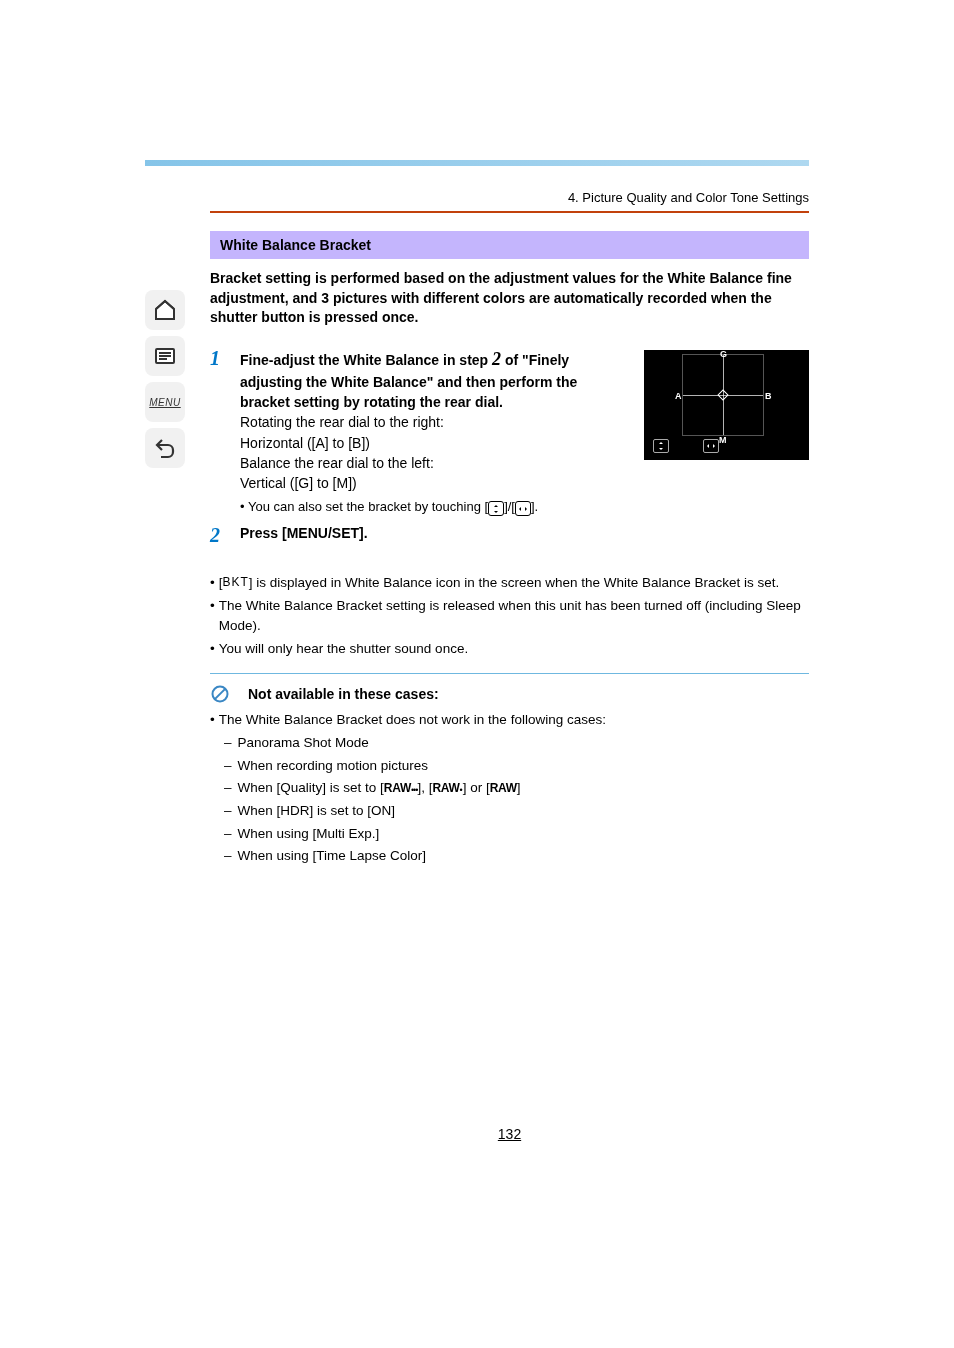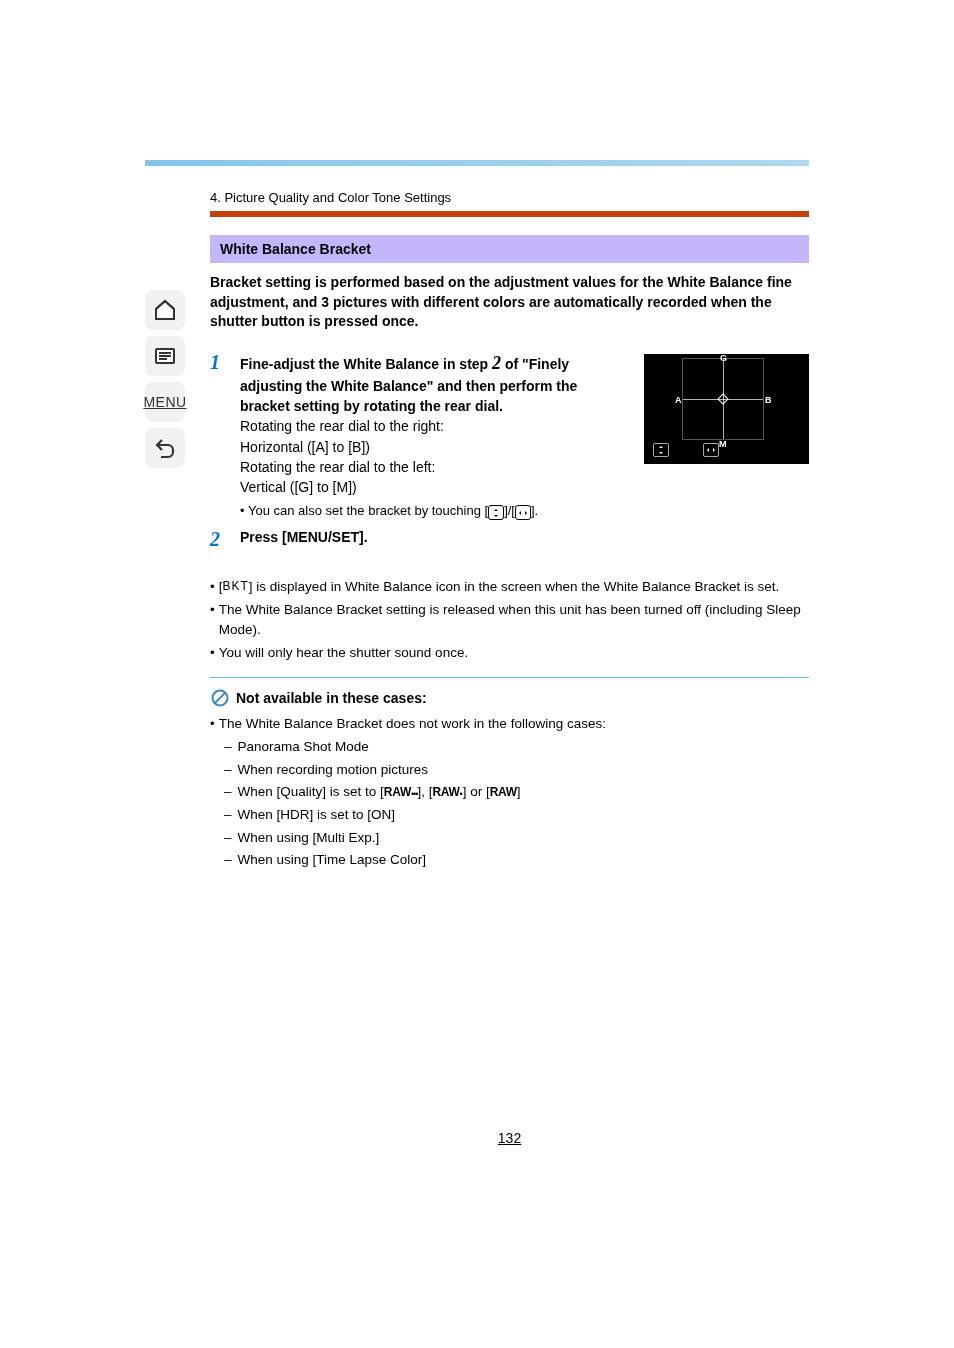--- a/index.html
+++ b/index.html
@@ -35,34 +35,36 @@
     margin-bottom: 6px;
     border-radius: 8px;
     background: #f1f1f1;
     display: flex;
     align-items: center;
     justify-content: center;
     color: #333;
   }
   .sidenav-item svg { width: 24px; height: 24px; }
   .menu-label {
-    font-size: 14px;
+    font-size: 10px;
     letter-spacing: 0.5px;
     text-decoration: underline;
+    font-style: italic;
   }
   .content {
     margin: 0 145px 0 210px;
     padding-top: 30px;
   }
   .breadcrumb {
     font-size: 13px;
     color: #000;
     padding-bottom: 6px;
-    border-bottom: 6px solid #c2410c;
+    border-bottom: 2px solid #c2410c;
     margin-bottom: 18px;
+    text-align: right;
   }
   .section-title-bar {
     background: #c4b5fd;
     padding: 6px 10px;
     font-weight: bold;
     margin-bottom: 10px;
   }
   .intro { margin-bottom: 18px; line-height: 1.4; font-weight: bold; }
   .step-row { display: flex; gap: 16px; margin-bottom: 2px; }
   .steps { flex: 1; }
@@ -145,21 +147,21 @@
     vertical-align: 1px;
   }
   .rule {
     border: none;
     border-top: 1px solid #6fb8e0;
     margin: 14px 0 10px 0;
   }
   .na-head {
     display: flex;
     align-items: center;
-    gap: 6px;
+    gap: 18px;
     font-weight: bold;
     margin-bottom: 6px;
     color: #3a87c4;
   }
   .na-icon {
     width: 20px; height: 20px;
     display: flex; align-items: center; justify-content: center;
   }
   .na-head-text { color: #000; }
   .sublist { padding-left: 14px; }
@@ -228,21 +230,21 @@
     <div class="intro">Bracket setting is performed based on the adjustment values for the White Balance fine adjustment, and 3 pictures with different colors are automatically recorded when the shutter button is pressed once.</div>
 
     <div class="step-row">
       <div class="steps">
         <div class="step">
           <div class="step-num">1</div>
           <div class="step-body">
             <span class="step-head">Fine-adjust the White Balance in step </span><span class="step-head inline-num">2</span><span class="step-head"> of "Finely adjusting the White Balance" and then perform the bracket setting by rotating the rear dial.</span>
             <div class="step-sub">Rotating the rear dial to the right:</div>
             <div class="step-sub">Horizontal ([A] to [B])</div>
-            <div class="step-sub">Rotating the rear dial to the left:</div>
+            <div class="step-sub">Balance the rear dial to the left:</div>
             <div class="step-sub">Vertical ([G] to [M])</div>
             <div class="step-note">
               • <span>You can also set the bracket by touching [</span><span class="inline-icon">
                 <svg width="10" height="10" viewBox="0 0 10 10">
                     <path d="M5 1 L3 3 L7 3 Z M5 9 L3 7 L7 7 Z" fill="#000"></path>
                   </svg>
               </span><span>]/[</span><span class="inline-icon">
                 <svg width="10" height="10" viewBox="0 0 10 10">
                     <path d="M1 5 L3 3 L3 7 Z M9 5 L7 3 L7 7 Z" fill="#000"></path>
                   </svg>

